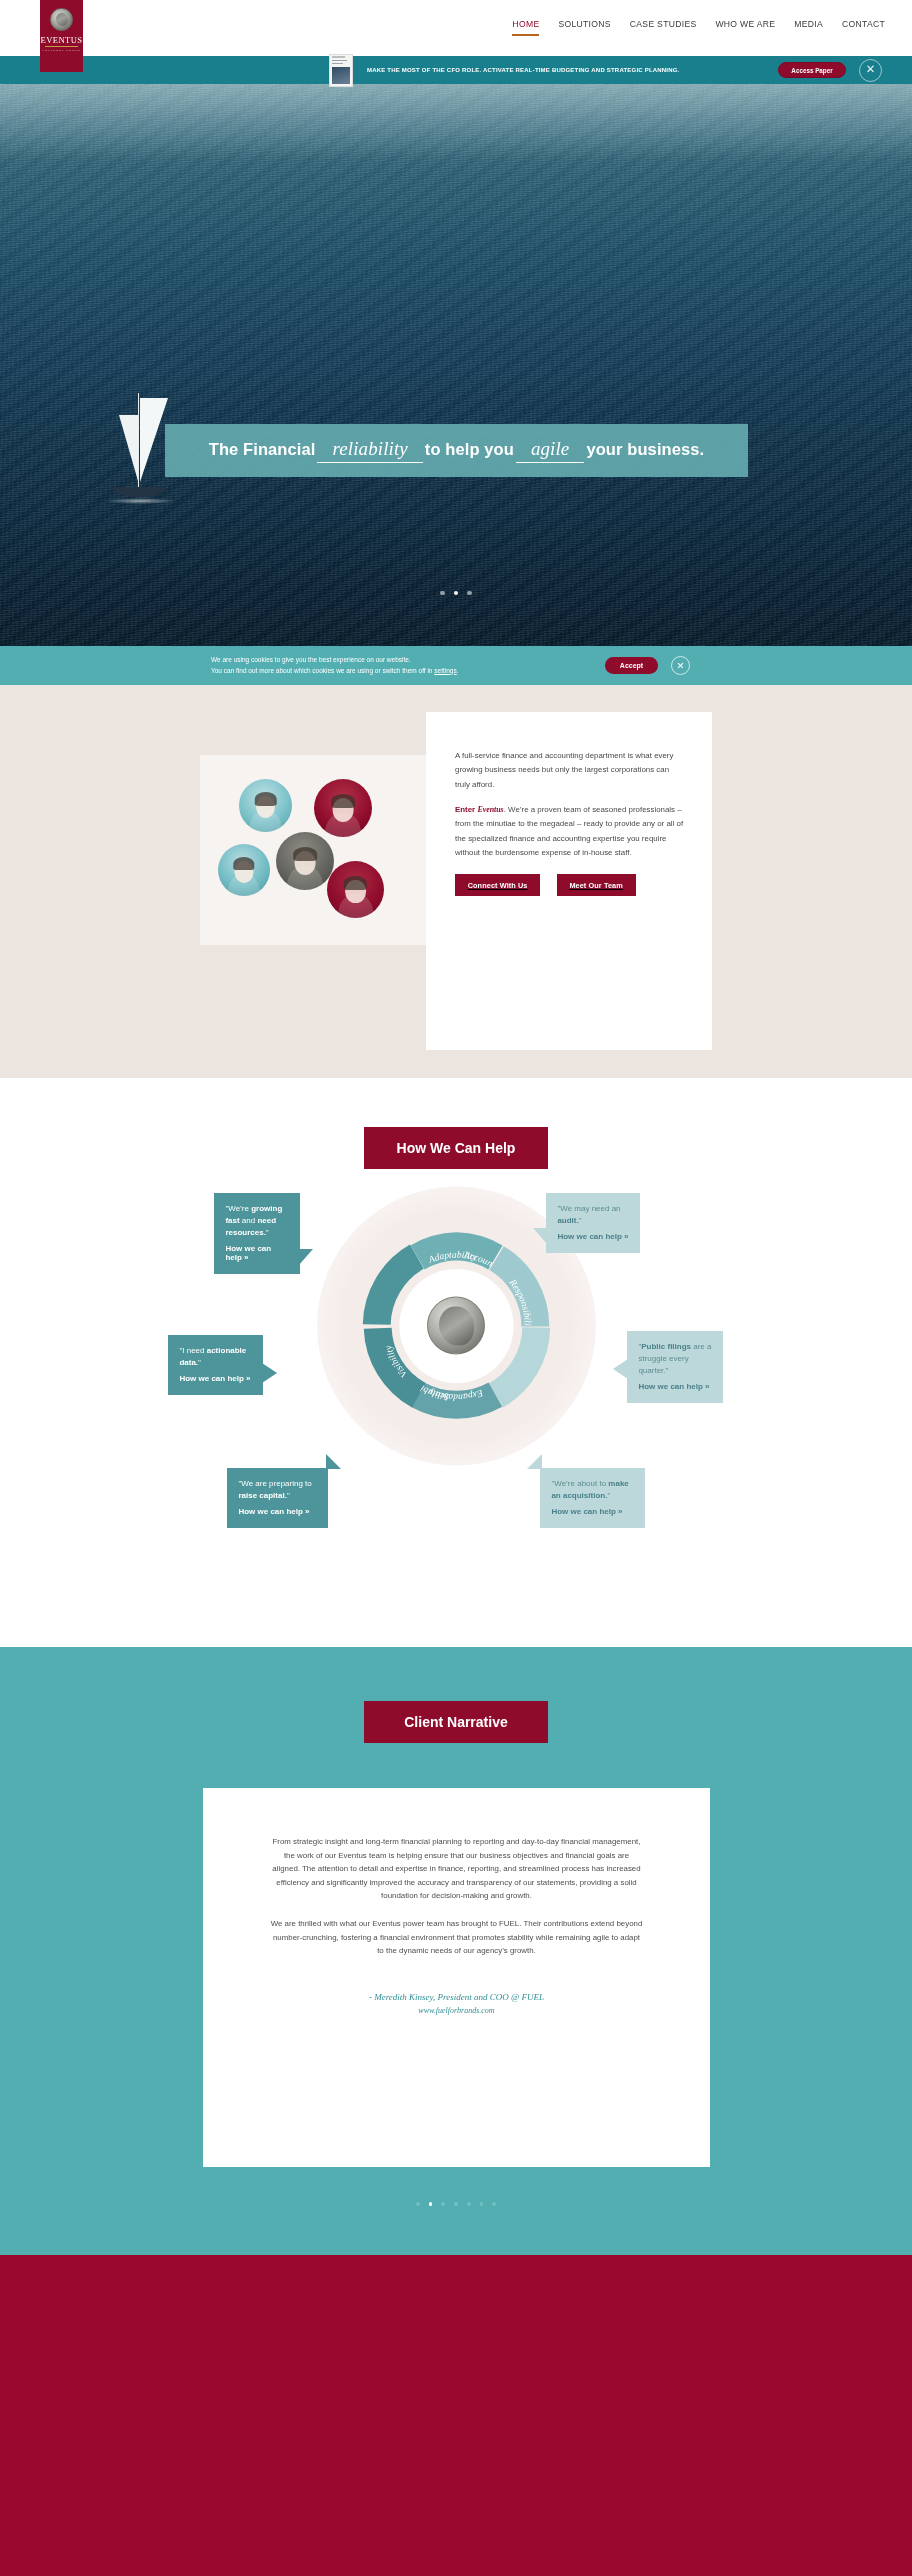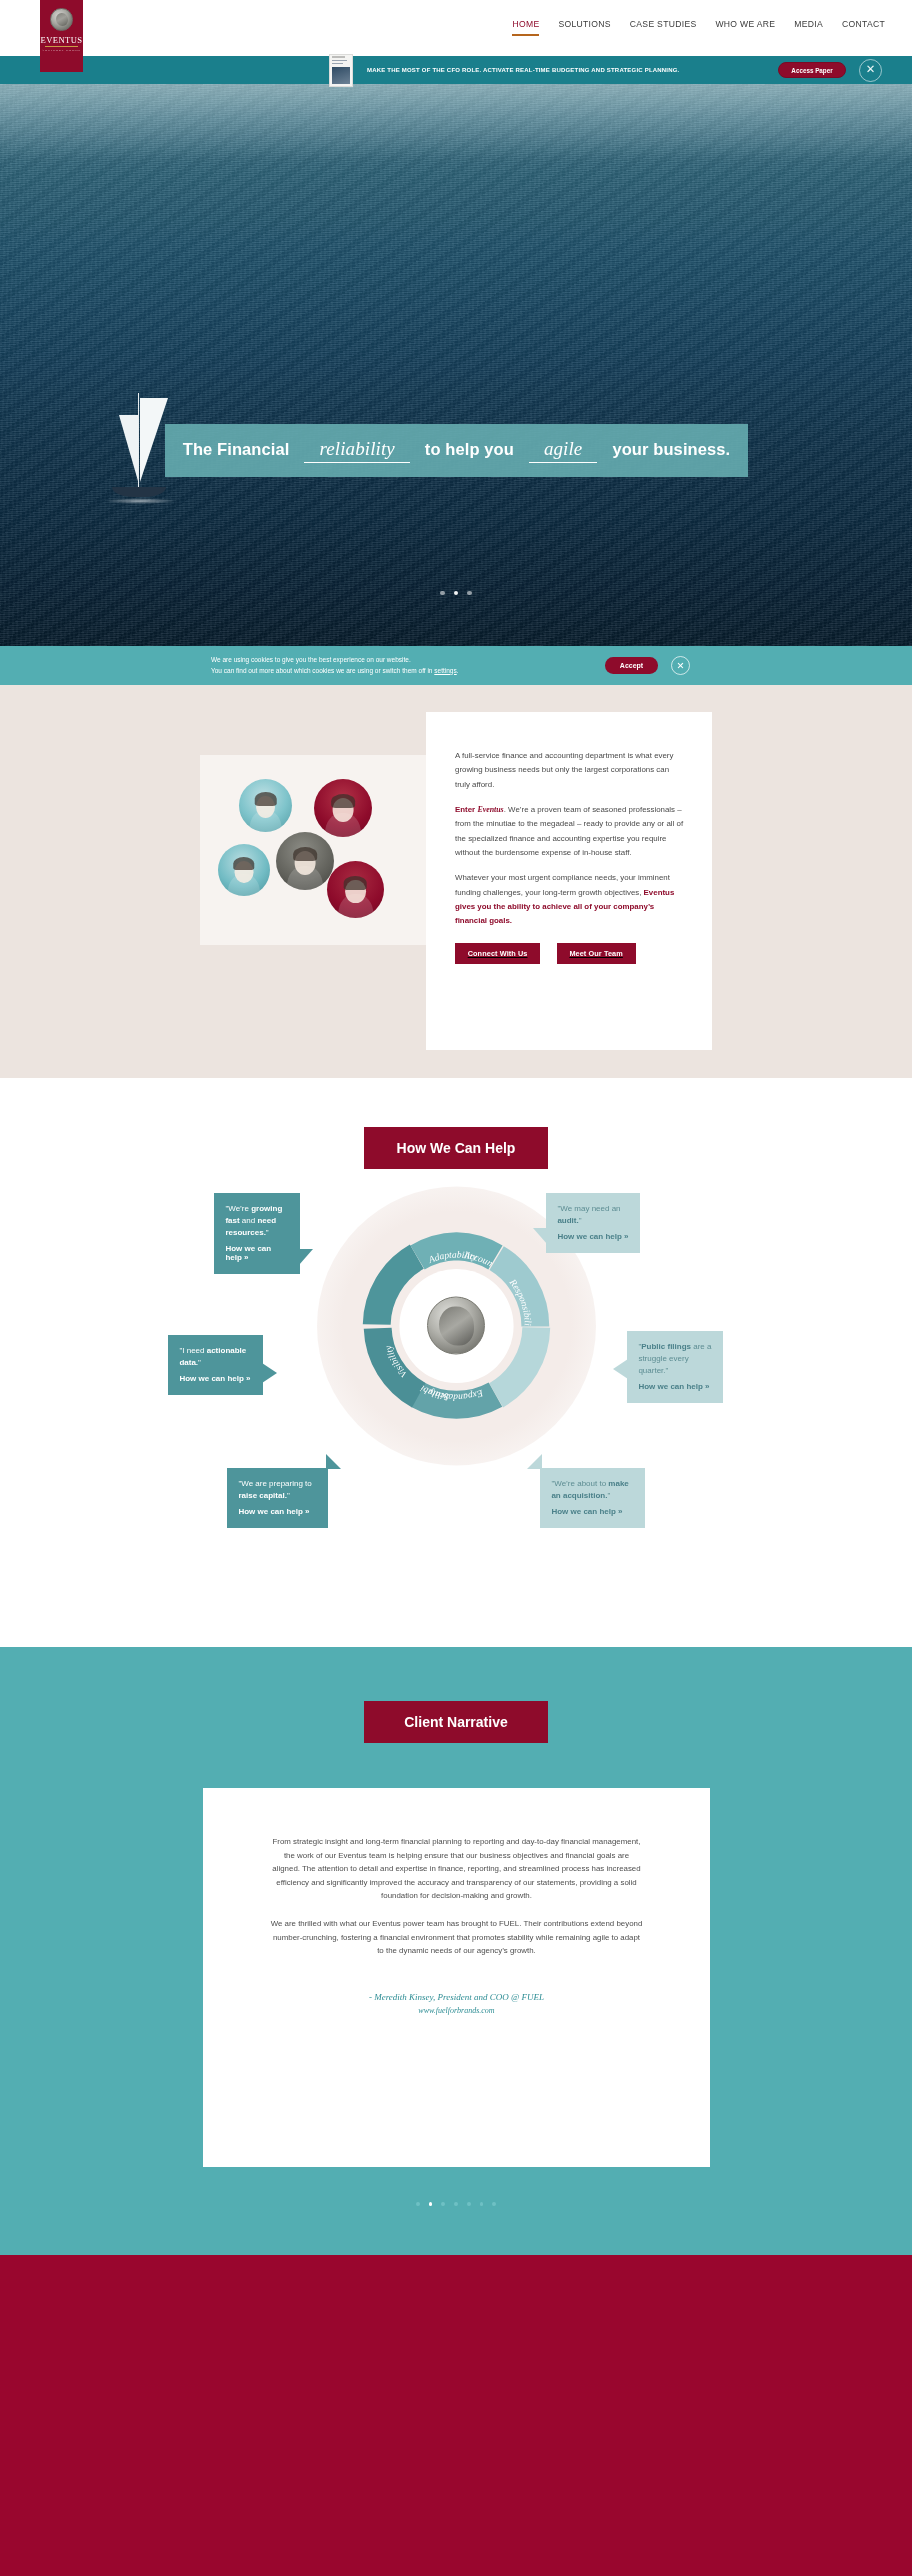--- a/index.html
+++ b/index.html
@@ -139,21 +139,21 @@
     position:absolute; left:3.8px; top:105px; width:71px; height:5.7px;
     background:radial-gradient(ellipse at center, rgba(255,255,255,.55), rgba(255,255,255,0) 70%);
   }
 
   .hero-banner {
     position:absolute; left:165px; top:340px; width:583px; height:53px;
     background:rgba(104,175,179,.88);
     display:flex; align-items:center; justify-content:center;
   }
   .hero-line {
-    display:flex; align-items:baseline; gap:15px; color:#ffffff;
+    display:flex; align-items:baseline; gap:2px; color:#ffffff;
     font-size:16.5px; font-weight:bold; letter-spacing:0.1px;
   }
   .hero-em {
     font-family:"Liberation Serif", serif; font-style:italic; font-weight:normal;
     font-size:19px; padding:0 15px 1.3px; border-bottom:1.3px solid #ffffff;
   }
   .hero-dots {
     position:absolute; left:0; right:0; top:507px;
     display:flex; justify-content:center; gap:9px;
   }
@@ -421,21 +421,20 @@
           <span class="face"></span>
         </div>
       <div class="circ c5">
           <span class="face"></span>
         </div>
     </div>
 
     <div class="intro-card">
       <p>A full-service finance and accounting department is what every growing business needs but only the largest corporations can truly afford.</p>
       <p><span class="strong-red">Enter </span><span class="ser-ital">Eventus</span><span>. We’re a proven team of seasoned professionals – from the minutiae to the megadeal – ready to provide any or all of the specialized finance and accounting expertise you require without the burdensome expense of in-house staff.</span></p>
-      <p><span>Whatever your most urgent compliance needs, your imminent funding challenges, your long-term growth objectives, </span><span class="strong-red">Eventus gives you the ability to achieve all of your company’s financial goals.</span></p>
       <div class="intro-btns">
         <div class="btn-red">Connect With Us</div>
         <div class="btn-red">Meet Our Team</div>
       </div>
     </div>
   </div>
 
   <div class="help">
     <div class="pill help-pill">How We Can Help</div>
 

